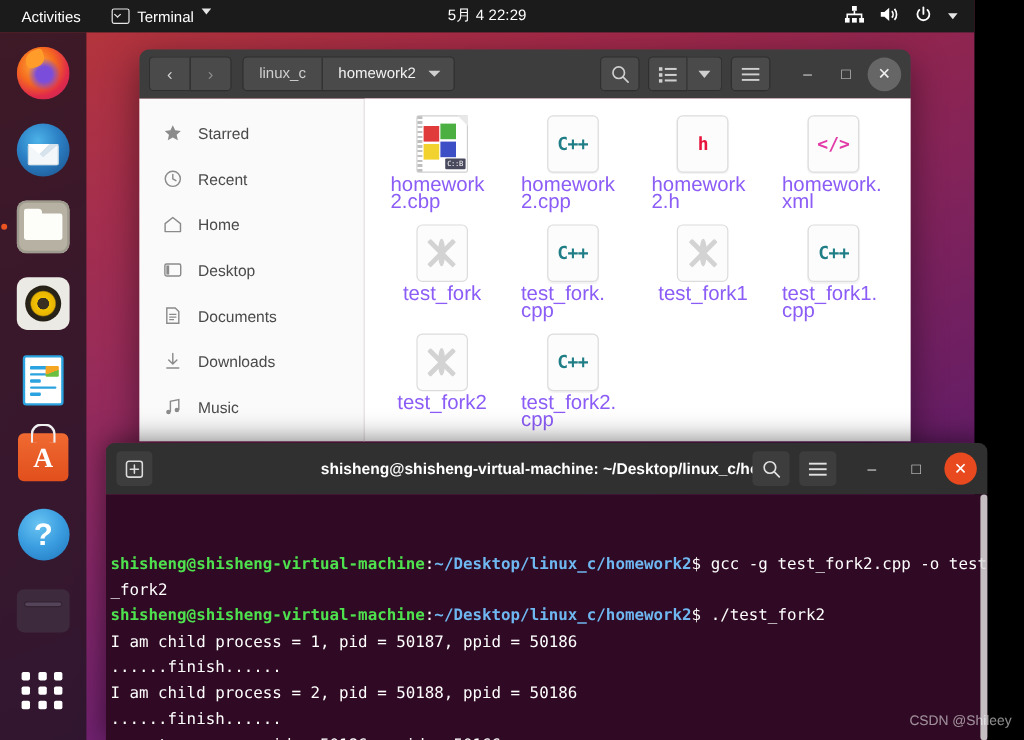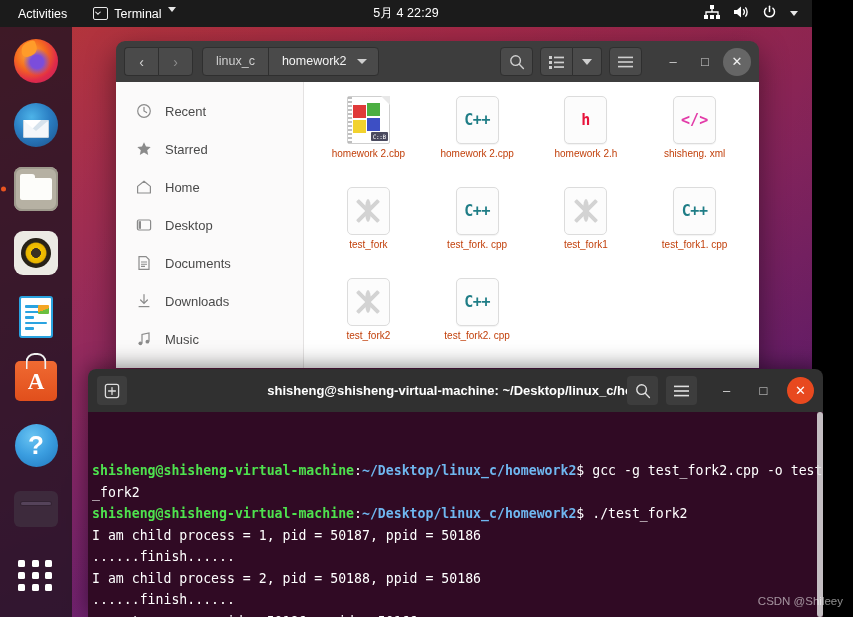--- a/index.html
+++ b/index.html
@@ -288,21 +288,21 @@
     grid-template-columns: repeat(4, 1fr);
     grid-auto-rows: 91px;
     align-content:start;
   }
   .file-cell {
     display:flex; flex-direction:column; align-items:center;
     padding-top:4px;
   }
   .file-ic { width:46px; height:46px; position:relative; margin-bottom:5px; }
   .file-label {
-    font-size:10px; color:#c2410c; text-align:left;
+    font-size:17px; color:#8b5cf6; text-align:left;
     line-height:14px; max-width:86px; word-break:break-word;
   }
   
   .doc-ic {
     width:41px;height:46px; margin:0 auto;
     background:#fcfcfc; border:1px solid #dcdcdc; border-radius:5px;
     display:flex;align-items:center;justify-content:center;
     box-shadow: 0 1px 1px rgba(0,0,0,0.05);
   }
   .doc-ic .txt { font-size:15px; font-weight:bold; font-family:"DejaVu Sans Mono", monospace; }
@@ -583,33 +583,33 @@
           <div class="wbtn close">✕</div>
         </div>
       </div>
     </div>
 
     <div id="nautilus-body">
       <div id="nautilus-sidebar">
         <div class="side-item">
           <span class="side-ic">
             <svg width="16" height="16" viewBox="0 0 16 16">
+                <path d="M8 1.3 l2 4.3 4.7.5 -3.5 3.2 1 4.6 -4.2-2.4 -4.2 2.4 1-4.6 -3.5-3.2 4.7-.5z" fill="#8b8b8b"></path>
+              </svg>
+          </span>
+          <span>Starred</span>
+        </div>
+        <div class="side-item">
+          <span class="side-ic">
+            <svg width="16" height="16" viewBox="0 0 16 16">
                 <circle cx="8" cy="8" r="6.3" stroke="#8b8b8b" stroke-width="1.2" fill="none"></circle>
                 <path d="M8 4.3 V8 L10.6 9.6" stroke="#8b8b8b" stroke-width="1.2" fill="none" stroke-linecap="round"></path>
               </svg>
           </span>
           <span>Recent</span>
-        </div>
-        <div class="side-item">
-          <span class="side-ic">
-            <svg width="16" height="16" viewBox="0 0 16 16">
-                <path d="M8 1.3 l2 4.3 4.7.5 -3.5 3.2 1 4.6 -4.2-2.4 -4.2 2.4 1-4.6 -3.5-3.2 4.7-.5z" fill="#8b8b8b"></path>
-              </svg>
-          </span>
-          <span>Starred</span>
         </div>
         <div class="side-item">
           <span class="side-ic">
             <svg width="16" height="16" viewBox="0 0 16 16">
                 <path d="M1.6 7.4 L8 2.2 L14.4 7.4 V14 H1.6 z" stroke="#8b8b8b" stroke-width="1.2" fill="none" stroke-linejoin="round"></path>
               </svg>
           </span>
           <span>Home</span>
         </div>
         <div class="side-item">
@@ -685,21 +685,21 @@
           </div>
           <div class="file-label">homework
 2.h</div>
         </div>
         <div class="file-cell">
           <div class="file-ic">
             <div class="doc-ic">
                 <span class="txt xml-txt">&lt;/&gt;</span>
               </div>
           </div>
-          <div class="file-label">shisheng.
+          <div class="file-label">homework.
 xml</div>
         </div>
 
         <div class="file-cell">
           <div class="file-ic">
             <div class="gear-ic">
                 <span class="gear-wrap"><span class="gear"></span><span class="diag"></span><span class="diag diag2"></span></span>
               </div>
           </div>
           <div class="file-label">test_fork</div>

